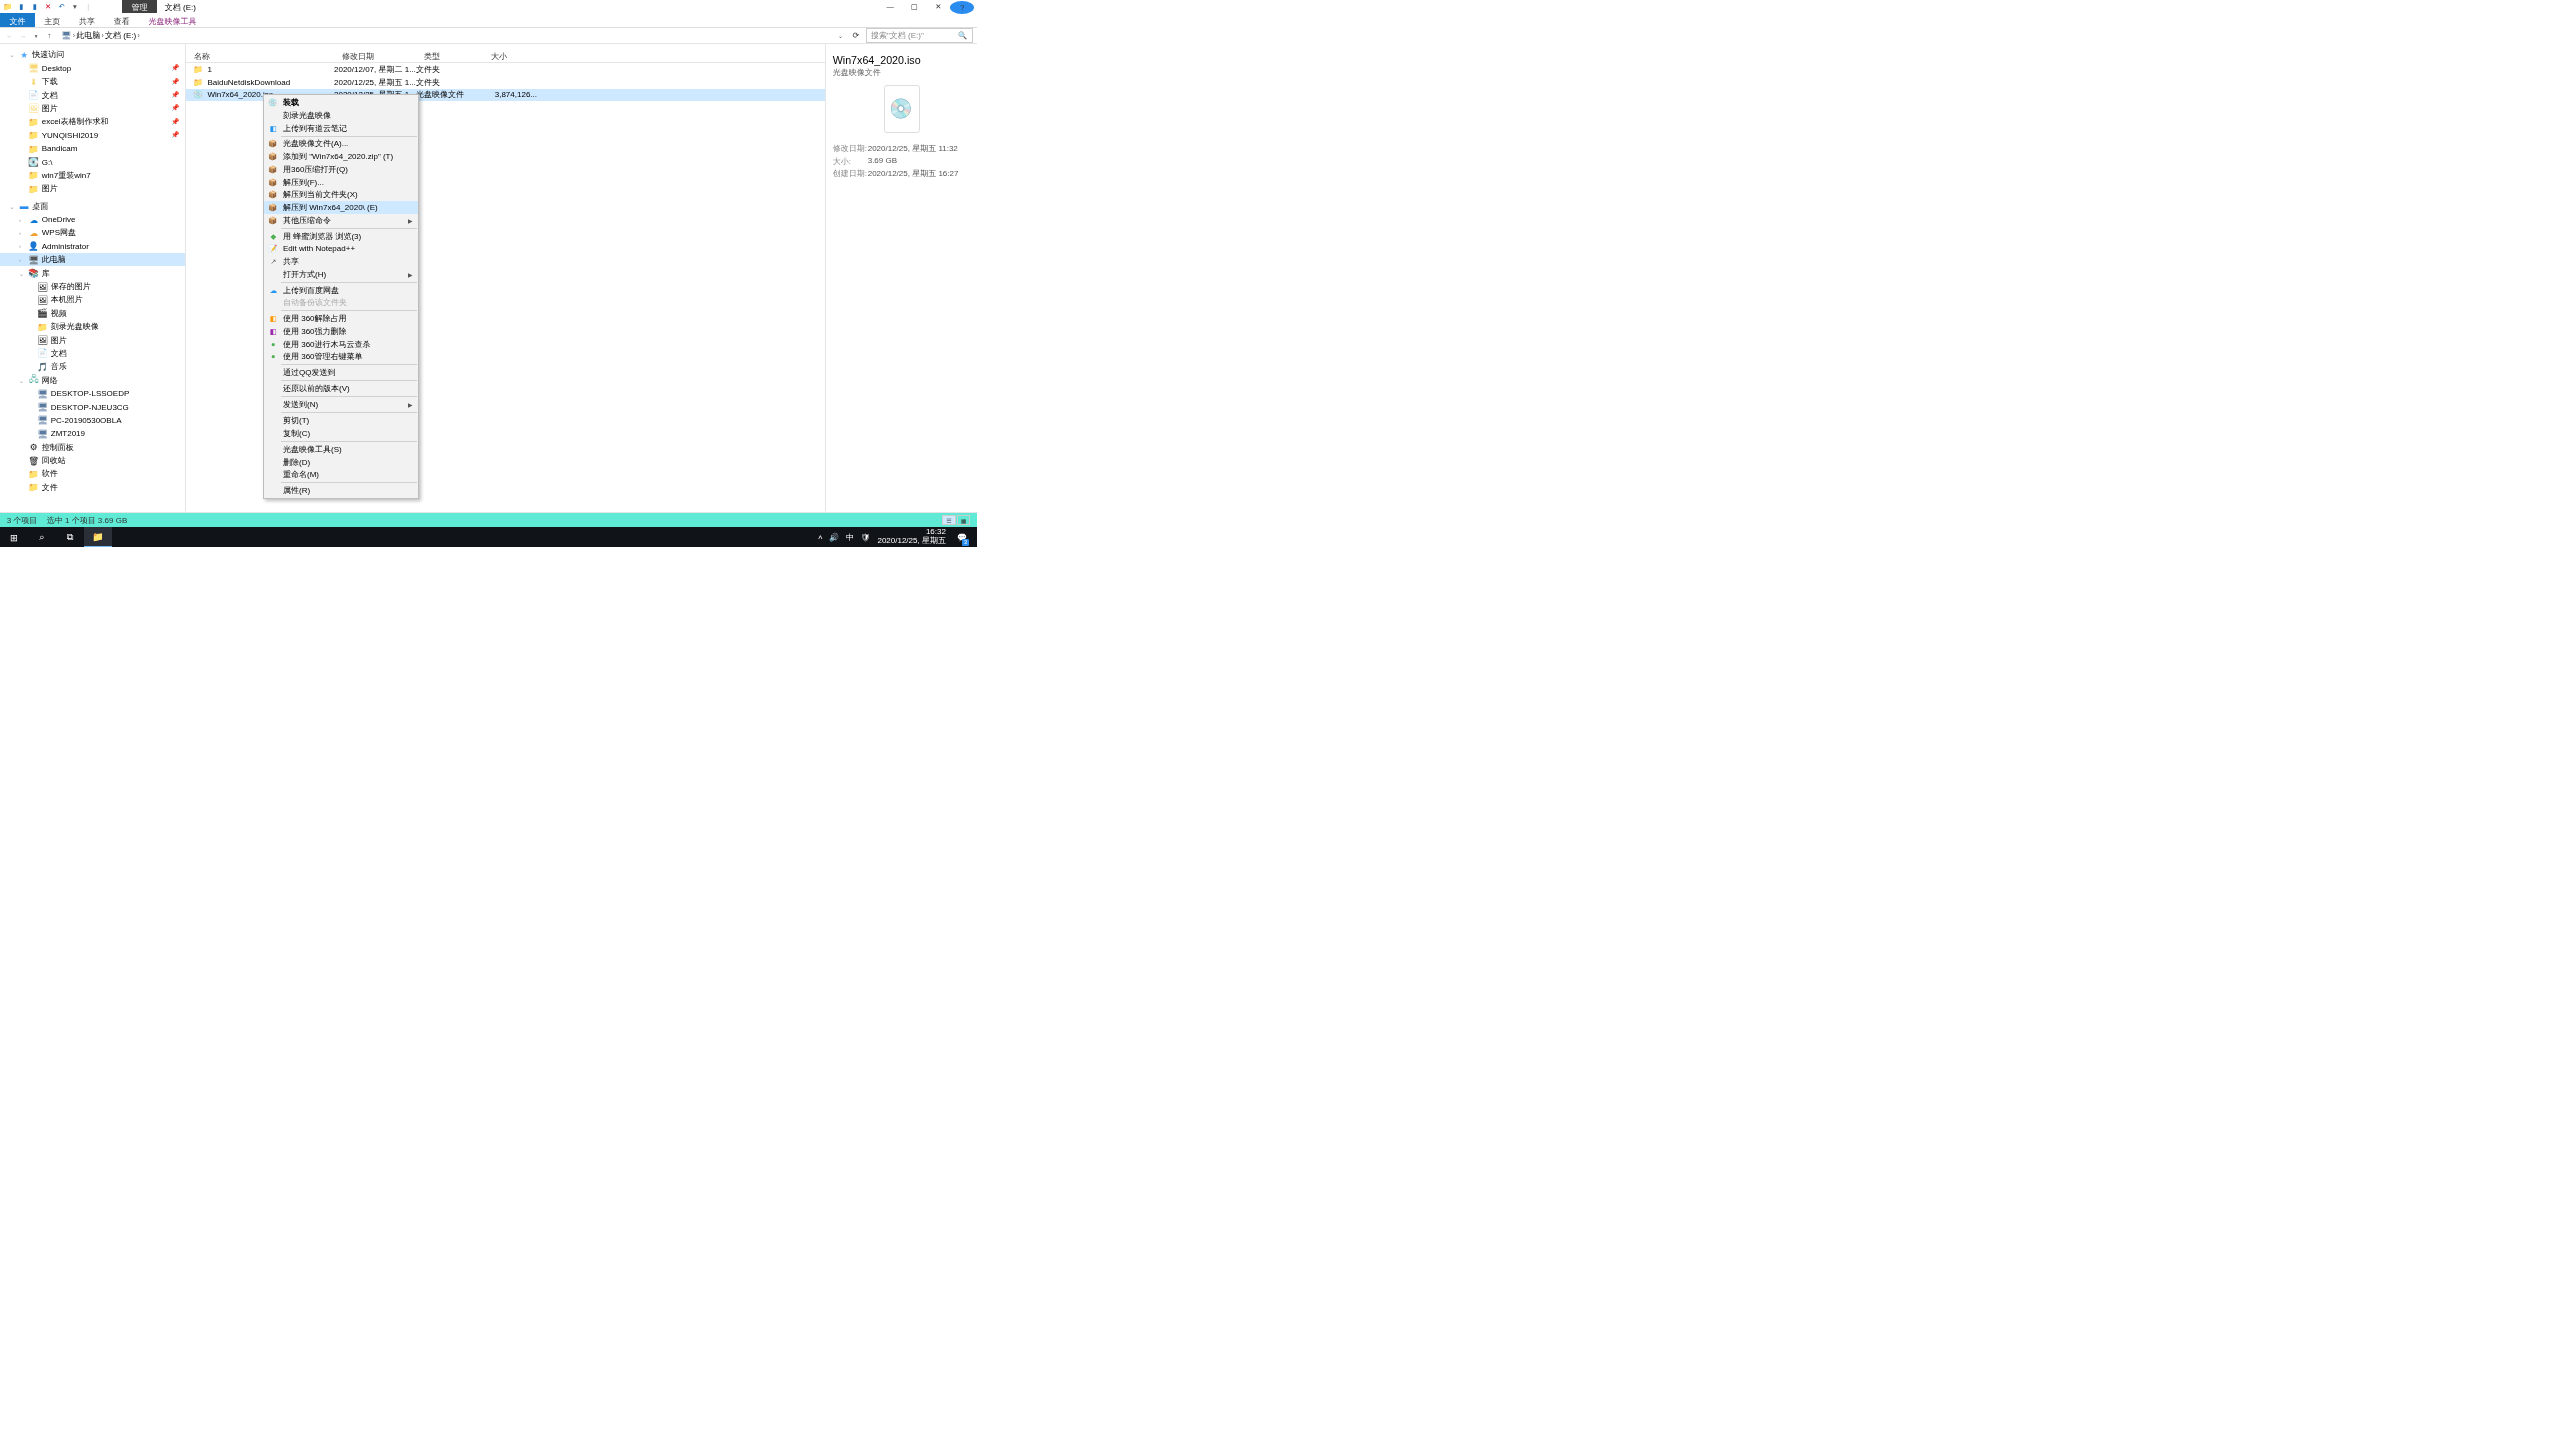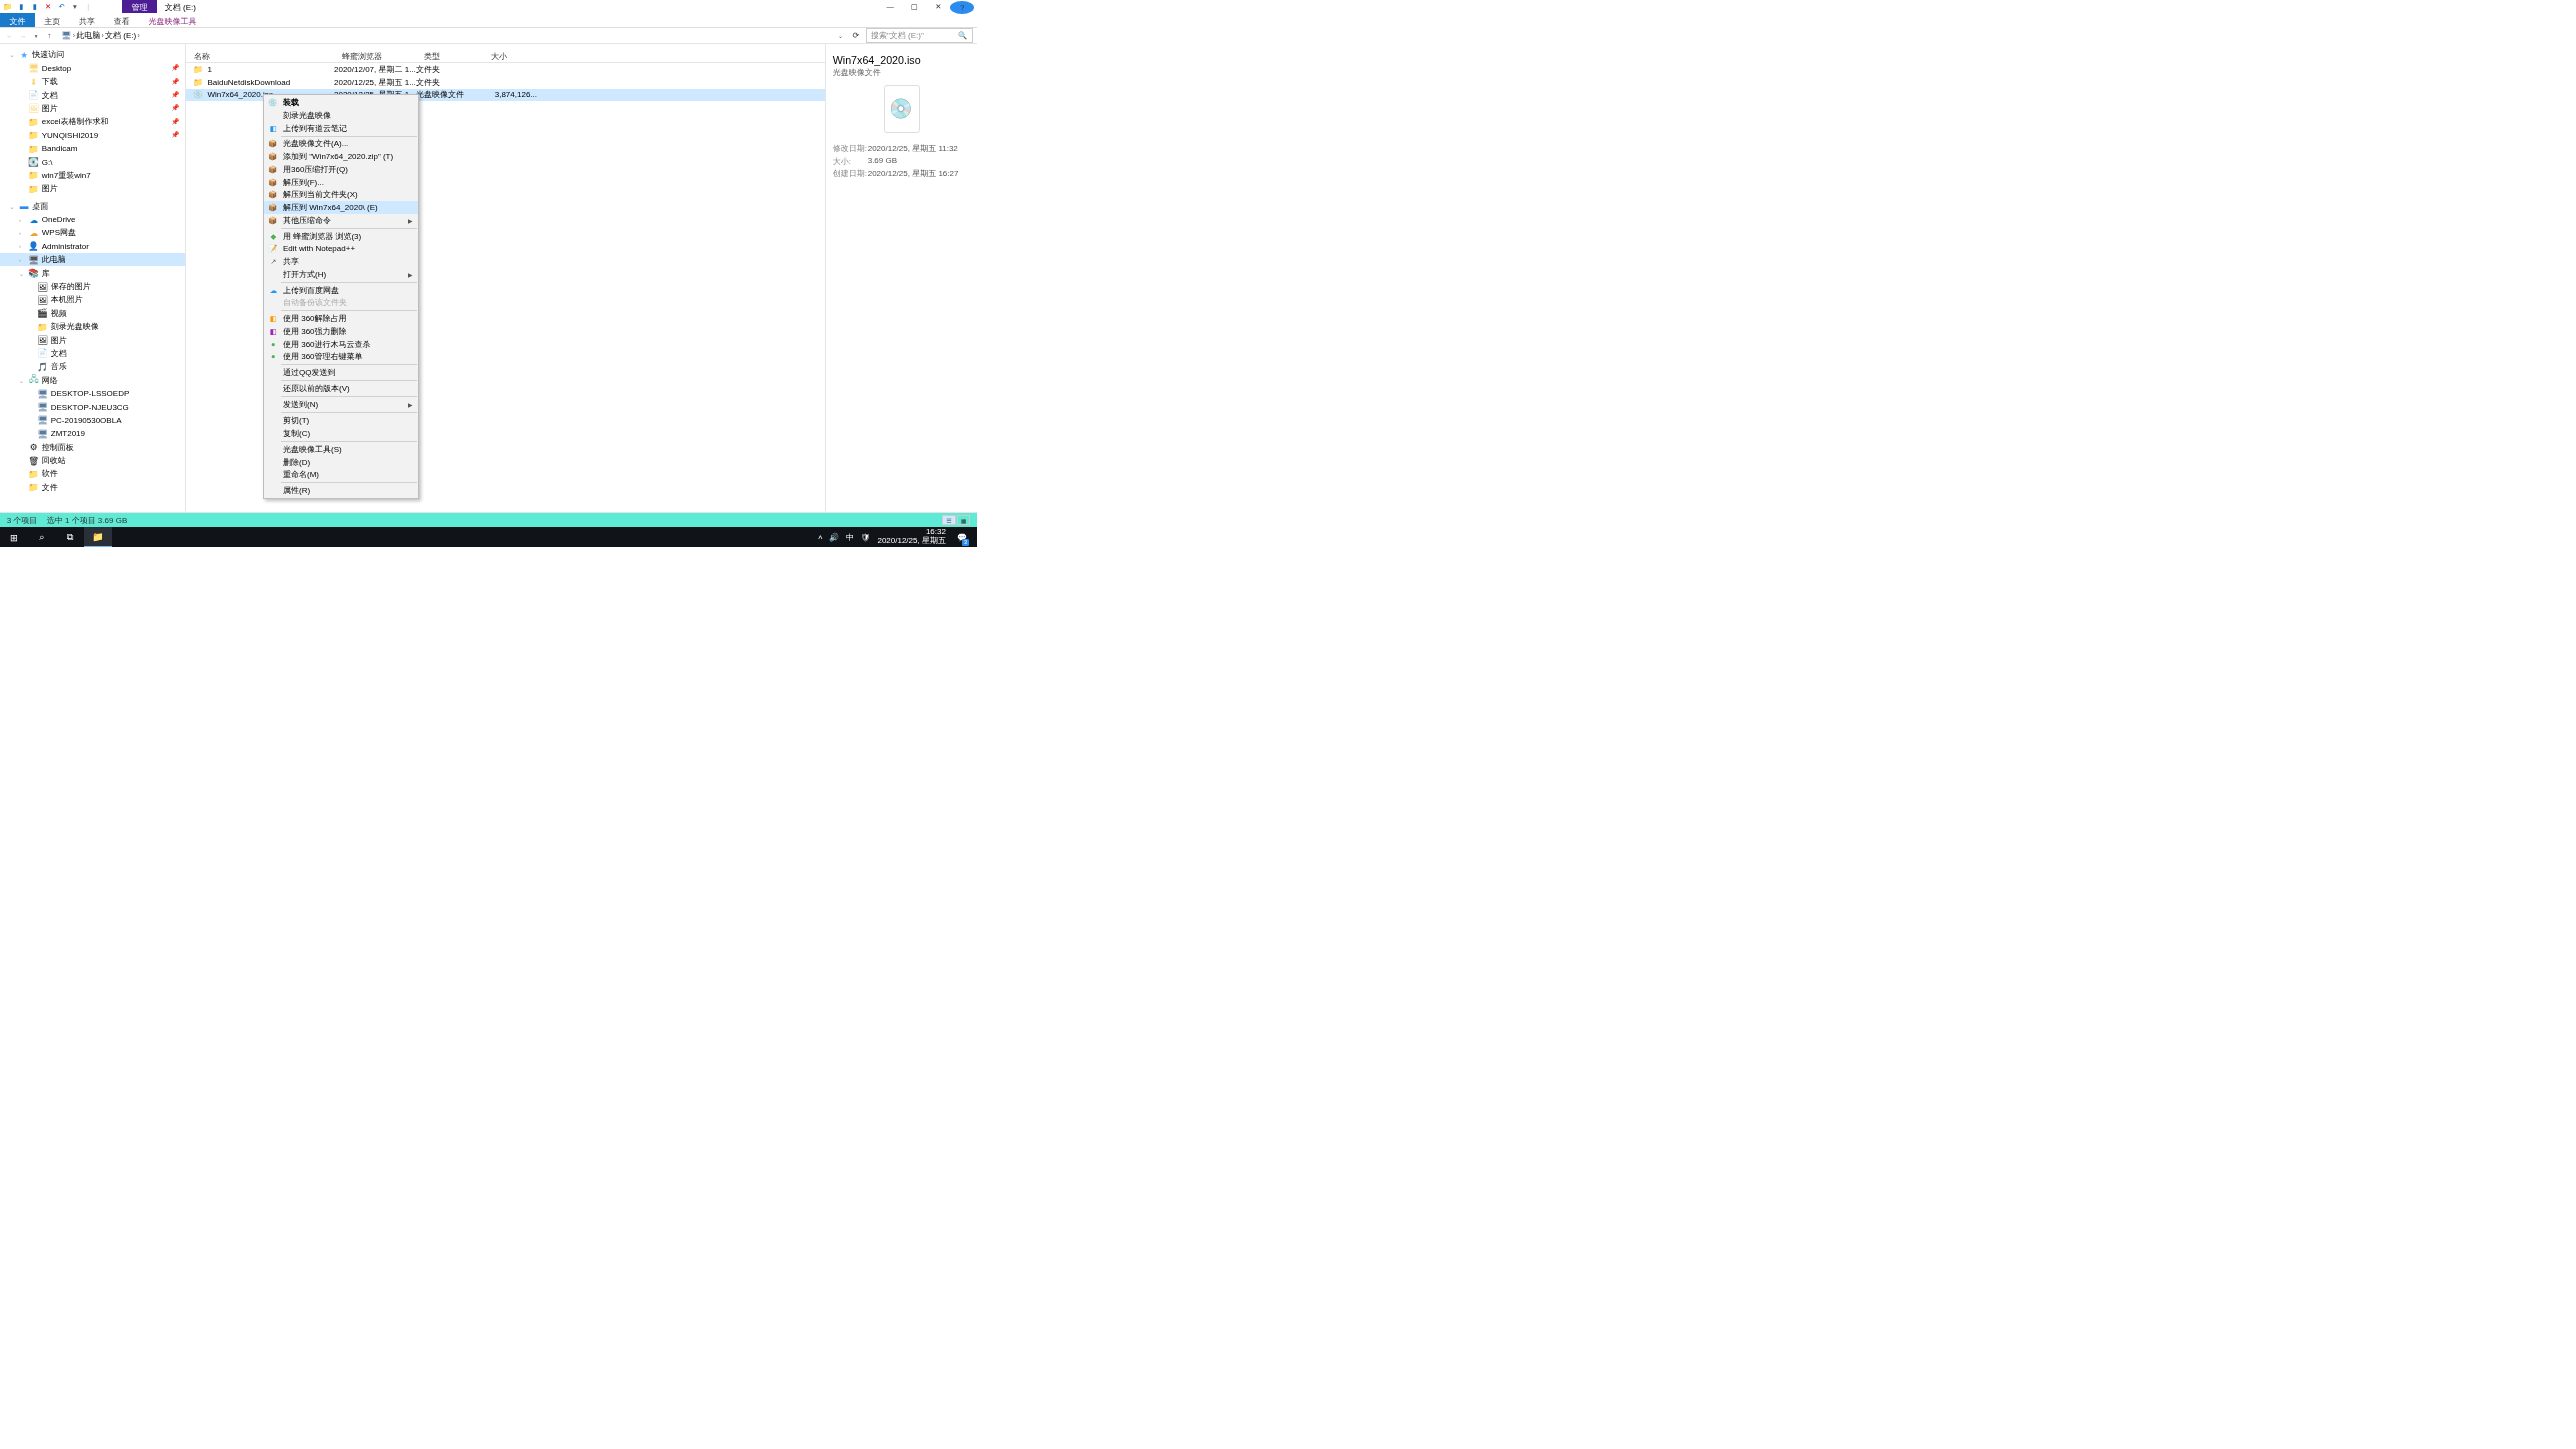--- a/index.html
+++ b/index.html
@@ -4,21 +4,21 @@
 <style>
 *{margin:0;padding:0;box-sizing:border-box;font-family:"Microsoft YaHei","Segoe UI",sans-serif;font-size:8px}
 body{width:977px;height:547px;background:#fff;overflow:hidden;position:relative}
 
 
 .titlebar{height:13.4px;background:#fff;display:flex;align-items:center;position:relative}
 .qat{display:flex;align-items:center;gap:2.7px;padding-left:2.7px}
 .qat .ic{width:10.7px;height:10.7px;display:flex;align-items:center;justify-content:center;font-size:7.4px}
 .titlebar .tabs{position:absolute;left:122px;display:flex;height:13.4px}
 .titlebar .tab{padding:2px 9.4px;font-size:8px;color:#333}
-.titlebar .tab.ctx{background:#4c1d95;color:#fff}
+.titlebar .tab.ctx{background:#404040;color:#fff}
 .titlebar .wintitle{padding:2px 8px;color:#000}
 .winctrl{position:absolute;right:0;top:0;display:flex}
 .winctrl span{width:24px;height:13.4px;display:flex;align-items:center;justify-content:center;font-size:7.4px;color:#333}
 .help{width:13.4px;height:13.4px;background:#2b8cf0;color:#fff;border-radius:50%;font-size:6.7px;display:flex;align-items:center;justify-content:center;margin-right:2.7px;margin-top:0.7px}
 
 
 .ribbon{height:14.8px;display:flex;background:#fff;border-bottom:0.7px solid #ddd}
 .ribbon .rtab{padding:2.7px 9.4px;color:#333;font-size:8px}
 .ribbon .rtab.active{background:#1979ca;color:#fff}
 .ribbon .rtab.ctx{color:#8e2a7f}
@@ -337,21 +337,21 @@
           <span class="chev"></span>
           <span class="ico">📁</span>
           <span>文件</span>
         </div>
       </div>
   </div>
 
   <div class="content">
     <div class="cols">
       <div class="col c1">名称</div>
-      <div class="col c2">蜂蜜浏览器</div>
+      <div class="col c2">修改日期</div>
       <div class="col c3">类型</div>
       <div class="col c4">大小</div>
     </div>
     <div id="rows">
         <div class="row">
           <div class="c1">
             <span class="fico folder-i">📁</span>
             <span>1</span>
           </div>
           <div class="c2">2020/12/07, 星期二 1...</div>

